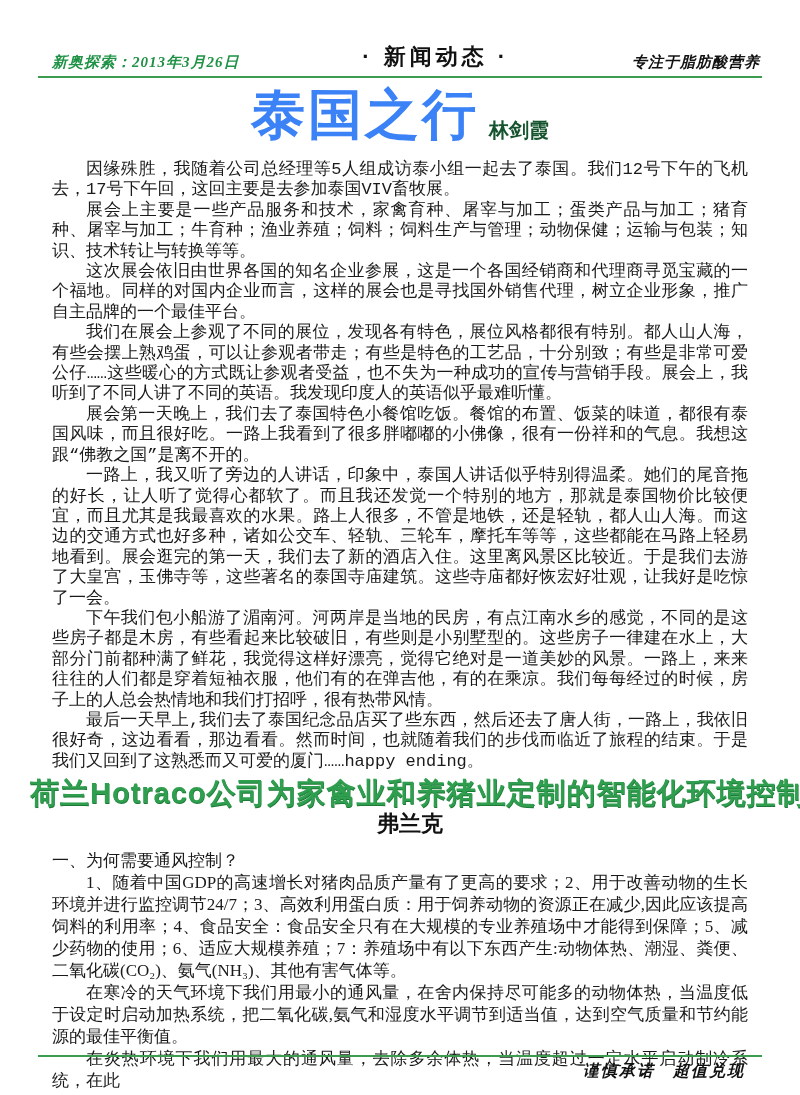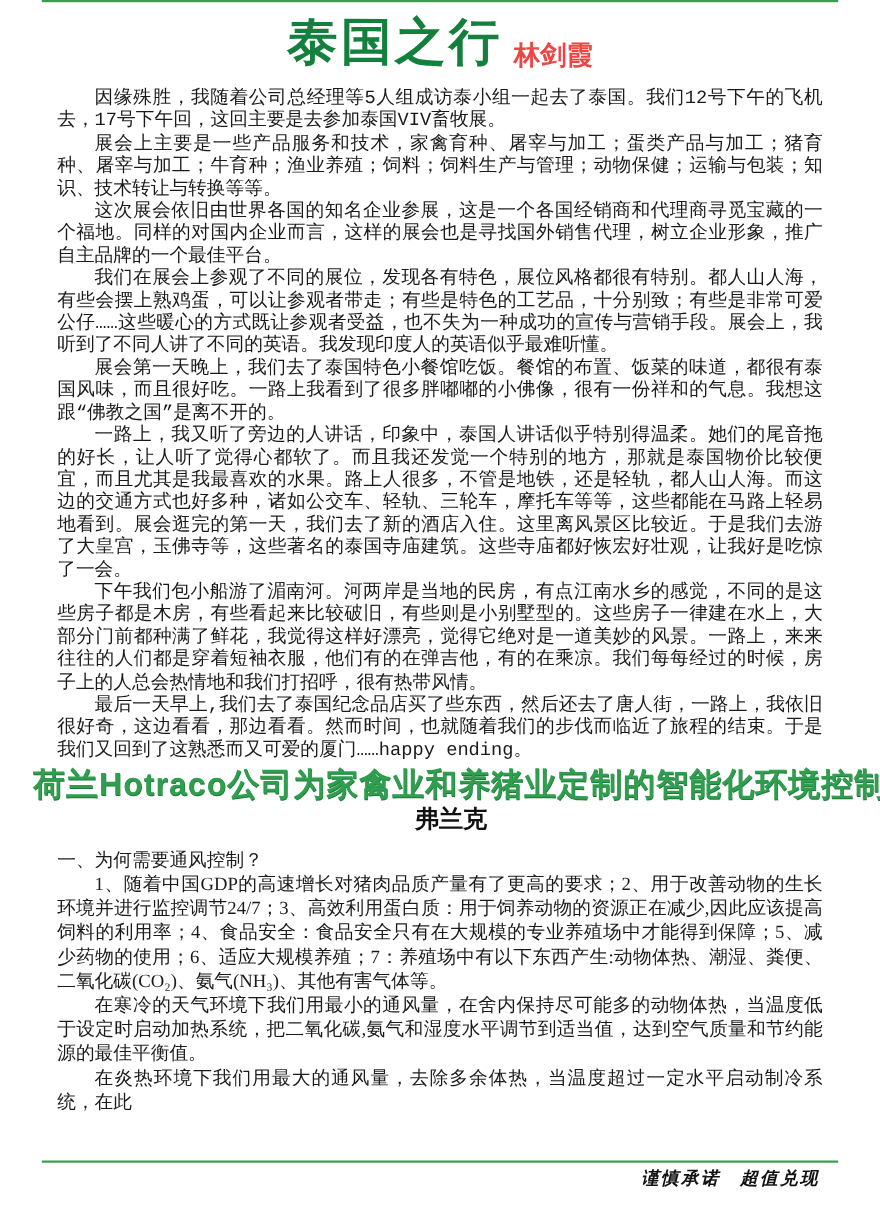--- a/index.html
+++ b/index.html
@@ -49,29 +49,29 @@
   
   .title1-row {
     text-align: center;
     margin: 10px 0 4px 0;
     line-height: 52px;
     white-space: nowrap;
   }
   .title1 {
     font-family: "Liberation Sans", sans-serif;
     font-weight: bold;
-    font-size: 46px;
-    color: #15803d;
+    font-size: 54px;
+    color: #3b82f6;
     letter-spacing: 3px;
   }
   .author1 {
     font-family: Liberation Serif, serif;
     font-weight: bold;
-    font-size: 24px;
-    color: #ef4444;
+    font-size: 20px;
+    color: #14532d;
     margin-left: 10px;
     vertical-align: -4px;
   }
   
   .body1, .body2 {
     margin: 0 52px;
     font-size: 17px;
     text-align: justify;
   }
   .body1 { line-height: 20.4px; font-family: Liberation Mono, monospace; }
@@ -117,20 +117,25 @@
     font-size: 16px;
     color: #111111;
     letter-spacing: 2px;
   }
 </style>
 </head>
 <body>
 
 <div class="page">
 
+  <div class="header">
+    <span class="h-left script">新奥探索：2013年3月26日</span>
+    <span class="h-center">· 新闻动态 ·</span>
+    <span class="h-right script">专注于脂肪酸营养</span>
+  </div>
   <div class="rule"></div>
 
   <div class="title1-row">
     <span class="title1">泰国之行</span><span class="author1">林剑霞</span>
   </div>
 
   <div class="body1">
     <p>因缘殊胜，我随着公司总经理等5人组成访泰小组一起去了泰国。我们12号下午的飞机去，17号下午回，这回主要是去参加泰国VIV畜牧展。</p>
     <p>展会上主要是一些产品服务和技术，家禽育种、屠宰与加工；蛋类产品与加工；猪育种、屠宰与加工；牛育种；渔业养殖；饲料；饲料生产与管理；动物保健；运输与包装；知识、技术转让与转换等等。</p>
     <p>这次展会依旧由世界各国的知名企业参展，这是一个各国经销商和代理商寻觅宝藏的一个福地。同样的对国内企业而言，这样的展会也是寻找国外销售代理，树立企业形象，推广自主品牌的一个最佳平台。</p>

